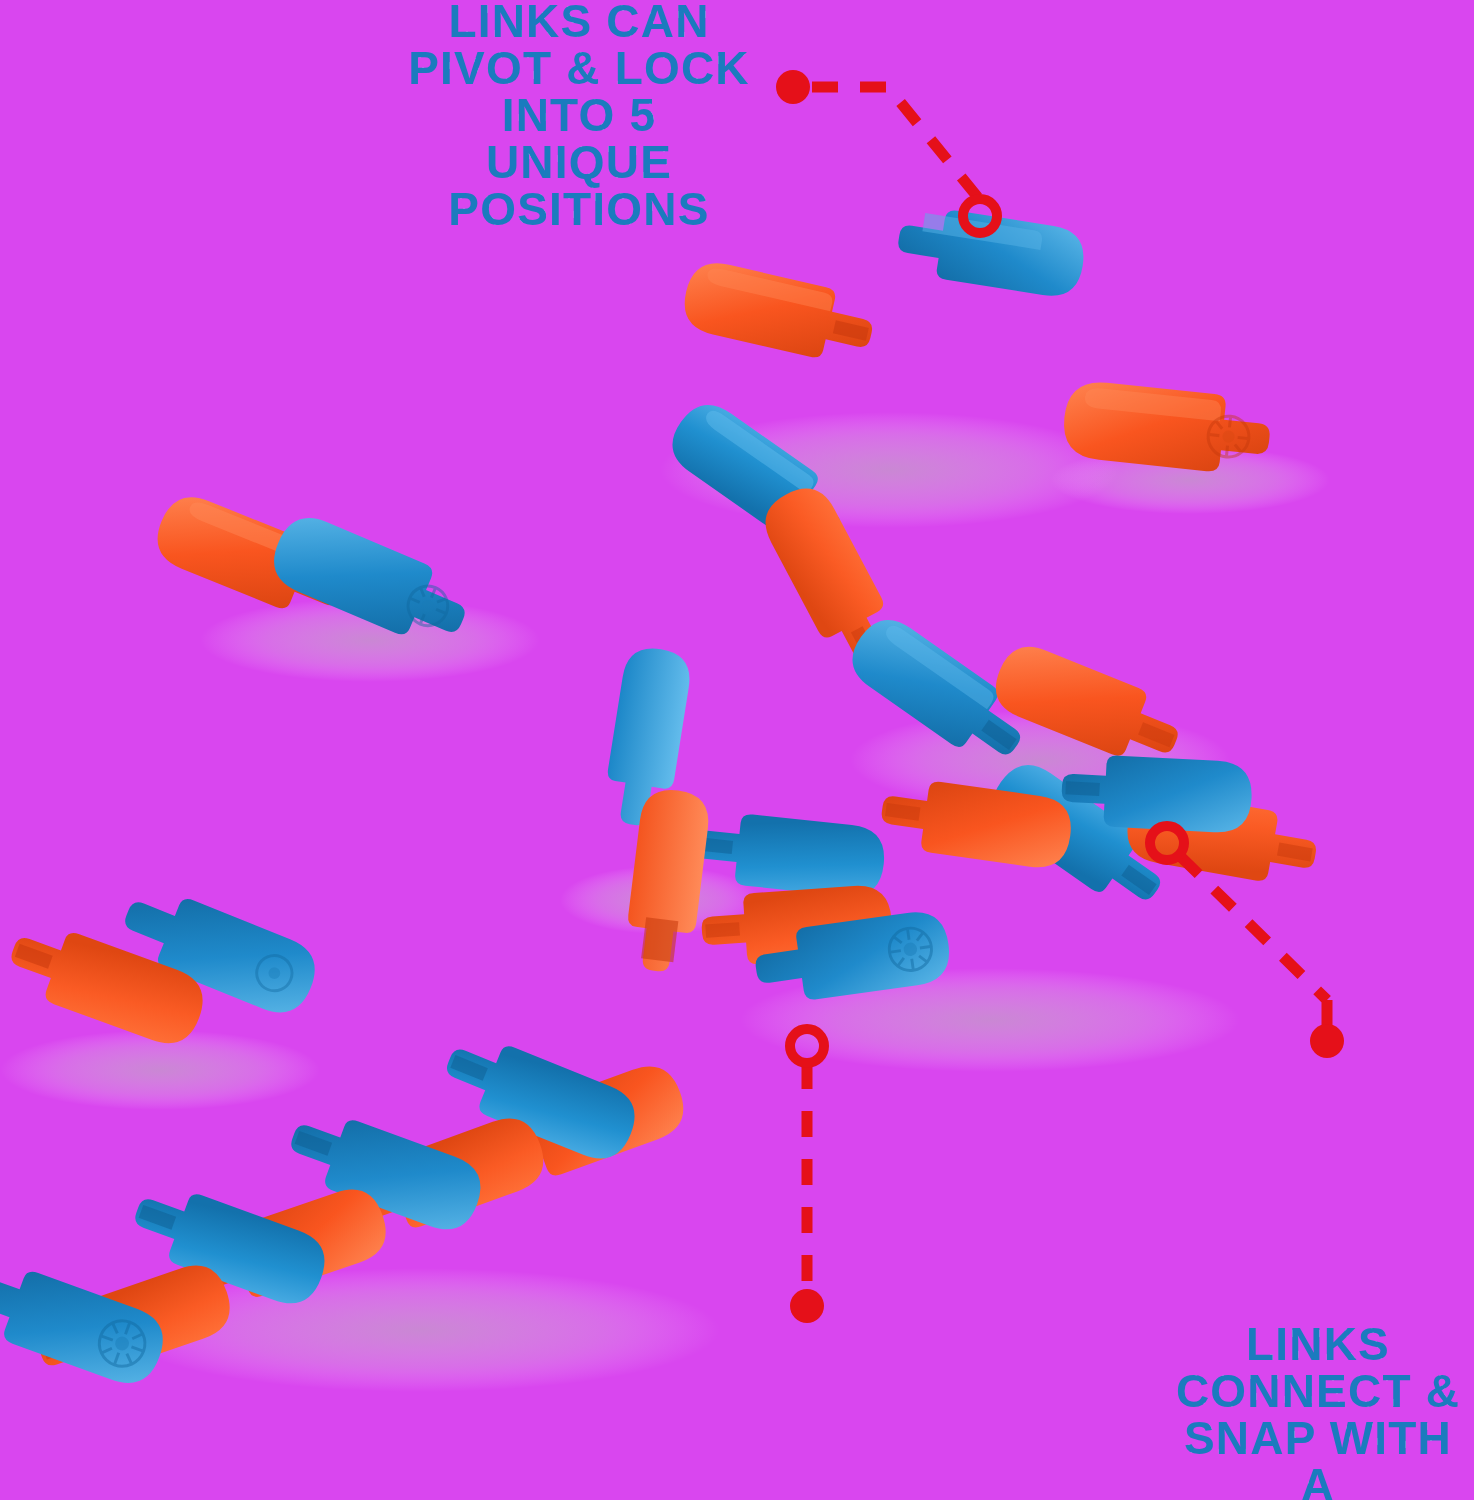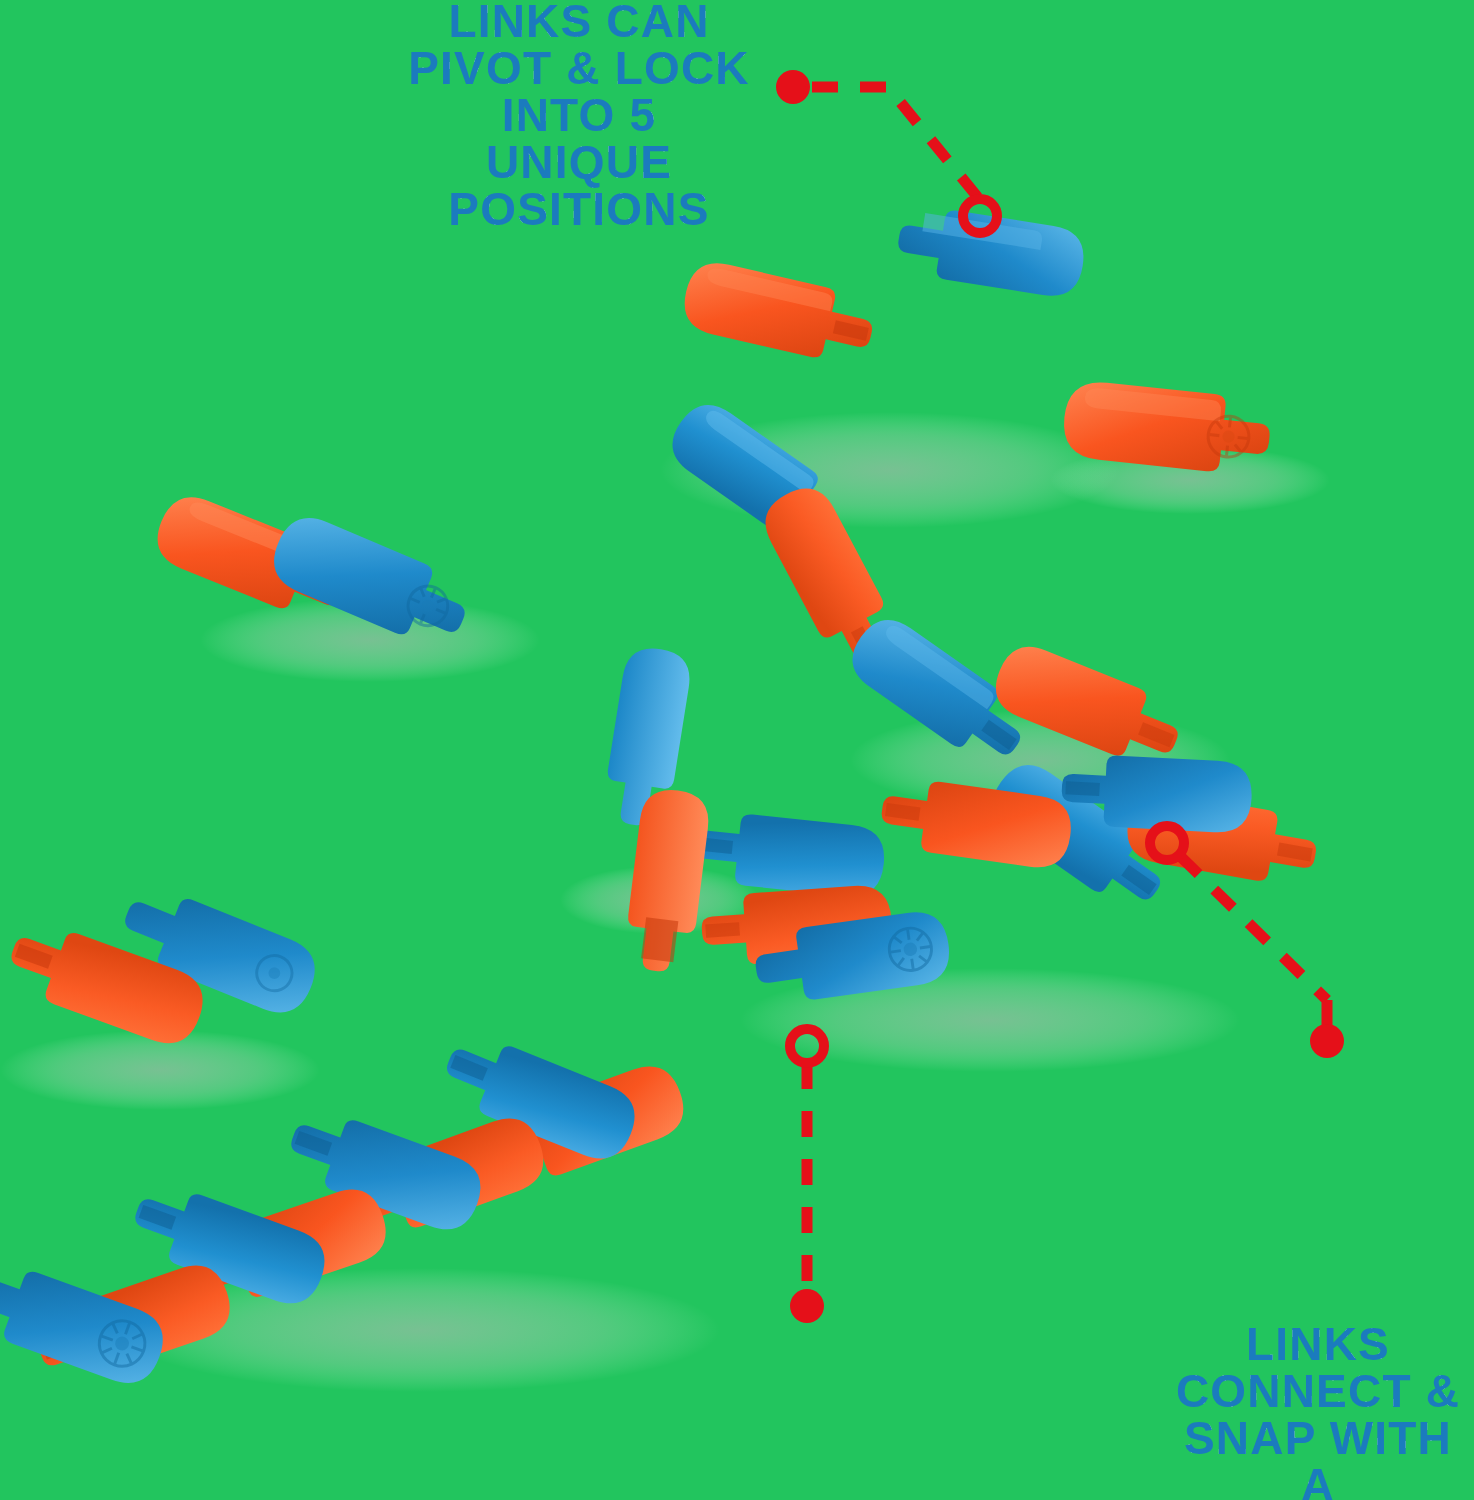--- a/index.html
+++ b/index.html
@@ -1,19 +1,19 @@
 <!DOCTYPE html>
 <html><head>
 <meta charset="utf-8">
 <style>
   html,body{margin:0;padding:0;background:#fff;}
   body{width:1474px;height:1500px;position:relative;overflow:hidden;
        font-family:"Liberation Sans","DejaVu Sans",sans-serif;}
 
-  #stage{position:absolute;inset:0;width:1474px;height:1500px;background:#22c55e;}
+  #stage{position:absolute;inset:0;width:1474px;height:1500px;background:#d946ef;}
 
   .photo{position:absolute;left:0;top:0;width:1474px;height:1500px;}
 
   
   .calloutText{
     position:absolute;
     color:#1B7BBE;
     font-weight:700;
     font-size:46px;
     line-height:47px;

